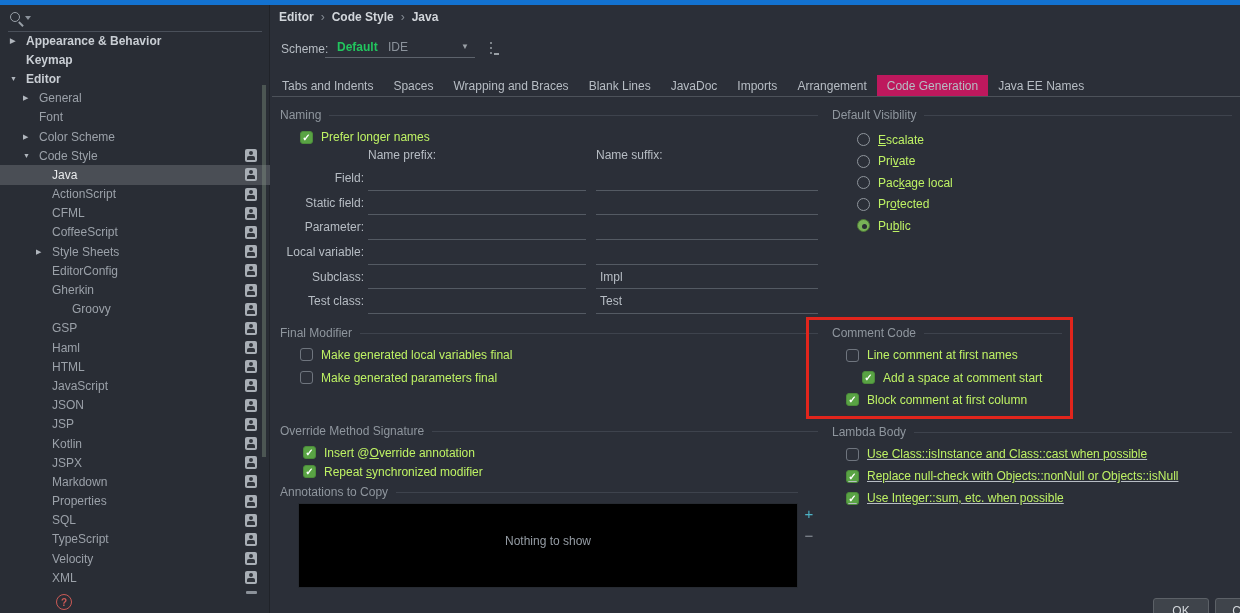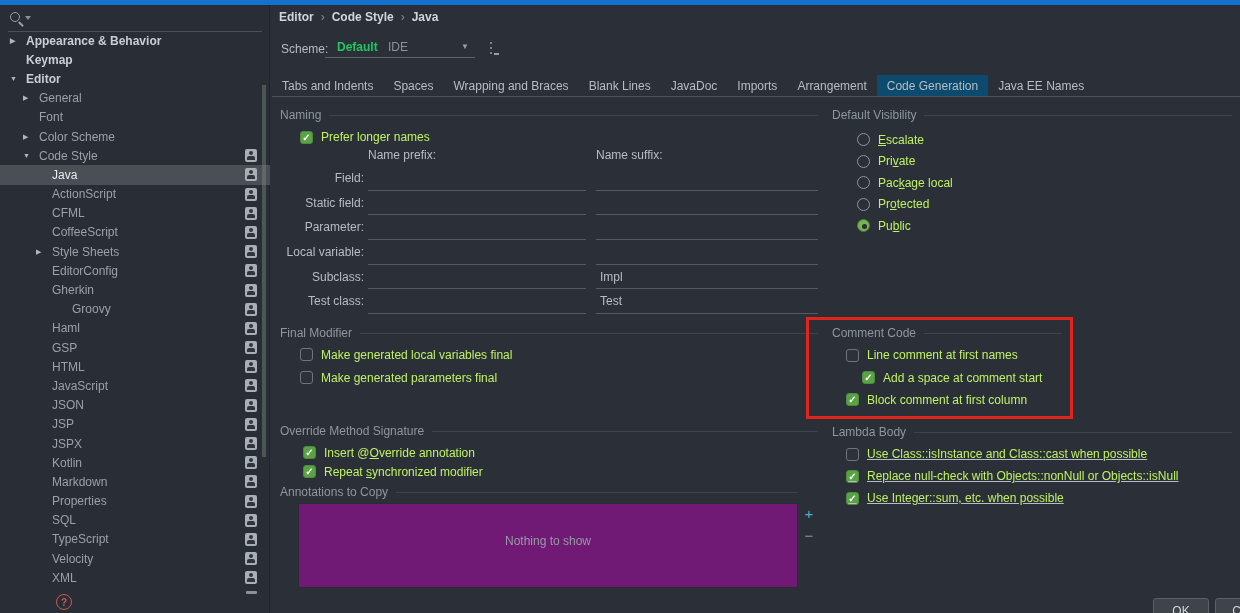--- a/index.html
+++ b/index.html
@@ -43,21 +43,21 @@
   .scheme-value { position:absolute; left:12px; top:3px; font-weight:bold; color:#22c55e; }
   .scheme-detail { position:absolute; left:63px; top:3px; color:#8b929b; }
   .scheme-arrow { position:absolute; right:6px; top:5px; font-size:8px; color:#9aa0a6; }
   .kebab { position:absolute; left:216px; top:36px; width:14px; height:16px; }
   .kebab .dot { position:absolute; left:3px; width:2px; height:2px; border-radius:50%; background:#9aa0a6; }
   .kebab .d1{top:1px} .kebab .d2{top:6px} .kebab .d3{top:11px}
   .kebab .dash { position:absolute; left:7px; top:12px; width:5px; height:2px; background:#9aa0a6; }
 
   .tabs { position:absolute; left:1px; top:70px; width:969px; height:22px; border-bottom:1px solid #4d525a; display:flex; }
   .tab { padding:0 10px; line-height:22px; color:#b7bdc4; white-space:nowrap; cursor:default; }
-  .tab.selected { background:#0c4a6e; }
+  .tab.selected { background:#be185d; }
 
   .section-head { position:absolute; display:flex; align-items:center; height:14px; color:#8f969e; }
   .section-head .line { flex:1; height:1px; background:#3e434d; margin-left:8px; }
 
   .opt-row { display:flex; align-items:center; gap:8px; }
   .opt-row.indent { margin-left:16px; }
   .opt-label { color:#bef264; white-space:nowrap; }
   .cb { width:13px; height:13px; flex:none; border:1px solid #6f757e; background:#2d313a; border-radius:3px; display:flex; align-items:center; justify-content:center; }
   .cb.checked { background:#59a344; border-color:#4c8c3a; }
   .cb .mark { color:#fff; font-size:10px; font-weight:bold; line-height:13px; }
@@ -73,21 +73,21 @@
   .nm-label { position:absolute; left:0; top:0; width:84px; height:24.7px; line-height:24.7px; text-align:right; }
   .nm-field { position:absolute; top:0; height:24.7px; line-height:24.7px; border-bottom:1px solid #545a63; color:#b7bdc4; padding-left:4px; }
   .nm-field.prefix { left:88px; width:218px; }
   .nm-field.suffix { left:316px; width:222px; }
 
   #fm-head { left:9px; top:321px; width:538px; }
   #fm-rows { position:absolute; left:29px; top:338px; } #fm-rows .opt-row{height:23px;}
   #om-head { left:9px; top:419px; width:538px; }
   #om-rows { position:absolute; left:32px; top:438px; } #om-rows .opt-row{height:19px;}
   #an-head { left:9px; top:480px; width:518px; }
-  .annotations-panel { position:absolute; left:27px; top:498px; width:500px; height:85px; background:#701a75; border:1px solid #272b32; }
+  .annotations-panel { position:absolute; left:27px; top:498px; width:500px; height:85px; background:#000000; border:1px solid #272b32; }
   .annotations-empty { position:absolute; left:0; right:0; top:30px; text-align:center; color:#959ca4; }
   .list-add { position:absolute; left:530px; top:501px; width:16px; height:16px; color:#4db3c6; font-size:15px; line-height:16px; text-align:center; }
   .list-remove { position:absolute; left:530px; top:523px; width:16px; height:16px; color:#8d939b; font-size:15px; line-height:16px; text-align:center; }
 
   
   #dv-head { left:553px; top:103px; width:408px; padding-left:8px; }
   #dv-rows { position:absolute; left:586px; top:124px; } #dv-rows .opt-row{height:21.5px;}
   #cc-head { left:553px; top:321px; width:238px; padding-left:8px; }
   #cc-rows { position:absolute; left:575px; top:339px; } #cc-rows .opt-row{height:22.4px;}
   #lb-head { left:553px; top:420px; width:408px; padding-left:8px; }
@@ -176,56 +176,56 @@
         <span class="tree-label">Gherkin</span>
         <span class="proj-icon"></span>
       </div>
       <div class="tree-row" style="padding-left: 36px; margin-left: 20px;">
         <span class="tree-arrow"></span>
         <span class="tree-label">Groovy</span>
         <span class="proj-icon"></span>
       </div>
       <div class="tree-row" style="padding-left: 36px;">
         <span class="tree-arrow"></span>
+        <span class="tree-label">GSP</span>
+        <span class="proj-icon"></span>
+      </div>
+      <div class="tree-row" style="padding-left: 36px;">
+        <span class="tree-arrow"></span>
         <span class="tree-label">Haml</span>
         <span class="proj-icon"></span>
       </div>
       <div class="tree-row" style="padding-left: 36px;">
         <span class="tree-arrow"></span>
-        <span class="tree-label">GSP</span>
-        <span class="proj-icon"></span>
-      </div>
-      <div class="tree-row" style="padding-left: 36px;">
-        <span class="tree-arrow"></span>
         <span class="tree-label">HTML</span>
         <span class="proj-icon"></span>
       </div>
       <div class="tree-row" style="padding-left: 36px;">
         <span class="tree-arrow"></span>
         <span class="tree-label">JavaScript</span>
         <span class="proj-icon"></span>
       </div>
       <div class="tree-row" style="padding-left: 36px;">
         <span class="tree-arrow"></span>
         <span class="tree-label">JSON</span>
         <span class="proj-icon"></span>
       </div>
       <div class="tree-row" style="padding-left: 36px;">
         <span class="tree-arrow"></span>
         <span class="tree-label">JSP</span>
         <span class="proj-icon"></span>
       </div>
       <div class="tree-row" style="padding-left: 36px;">
         <span class="tree-arrow"></span>
+        <span class="tree-label">Kotlin</span>
+        <span class="proj-icon"></span>
+      </div>
+      <div class="tree-row" style="padding-left: 36px;">
+        <span class="tree-arrow"></span>
         <span class="tree-label">JSPX</span>
-        <span class="proj-icon"></span>
-      </div>
-      <div class="tree-row" style="padding-left: 36px;">
-        <span class="tree-arrow"></span>
-        <span class="tree-label">Kotlin</span>
         <span class="proj-icon"></span>
       </div>
       <div class="tree-row" style="padding-left: 36px;">
         <span class="tree-arrow"></span>
         <span class="tree-label">Markdown</span>
         <span class="proj-icon"></span>
       </div>
       <div class="tree-row" style="padding-left: 36px;">
         <span class="tree-arrow"></span>
         <span class="tree-label">Properties</span>

